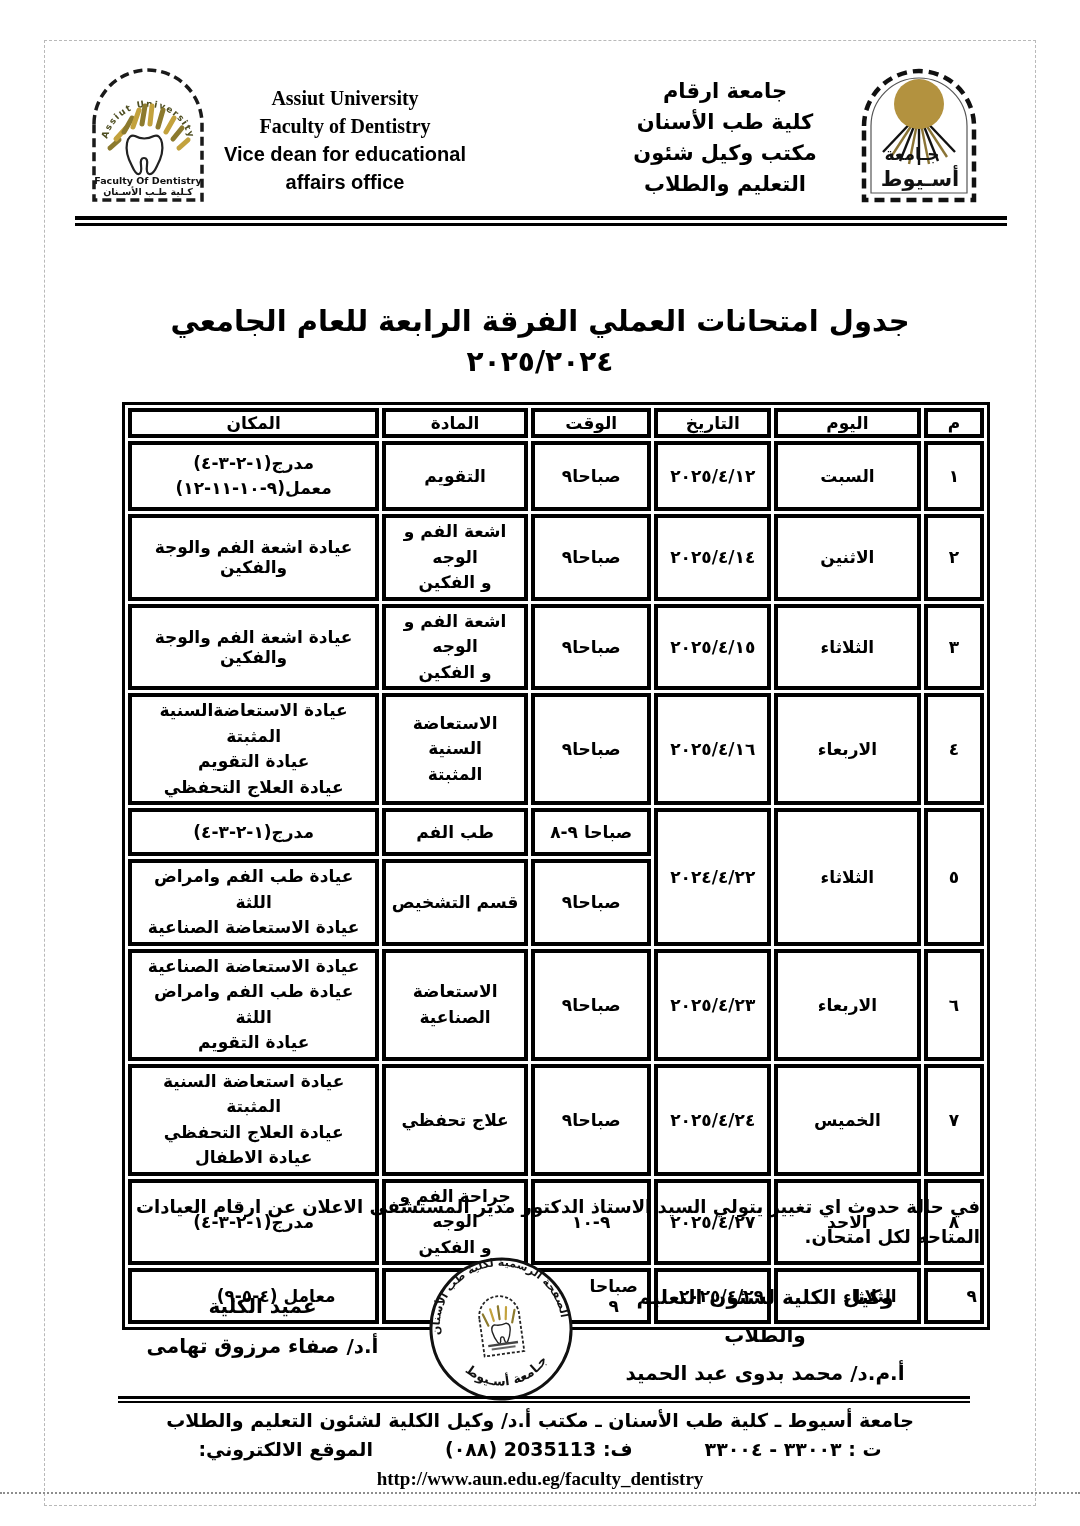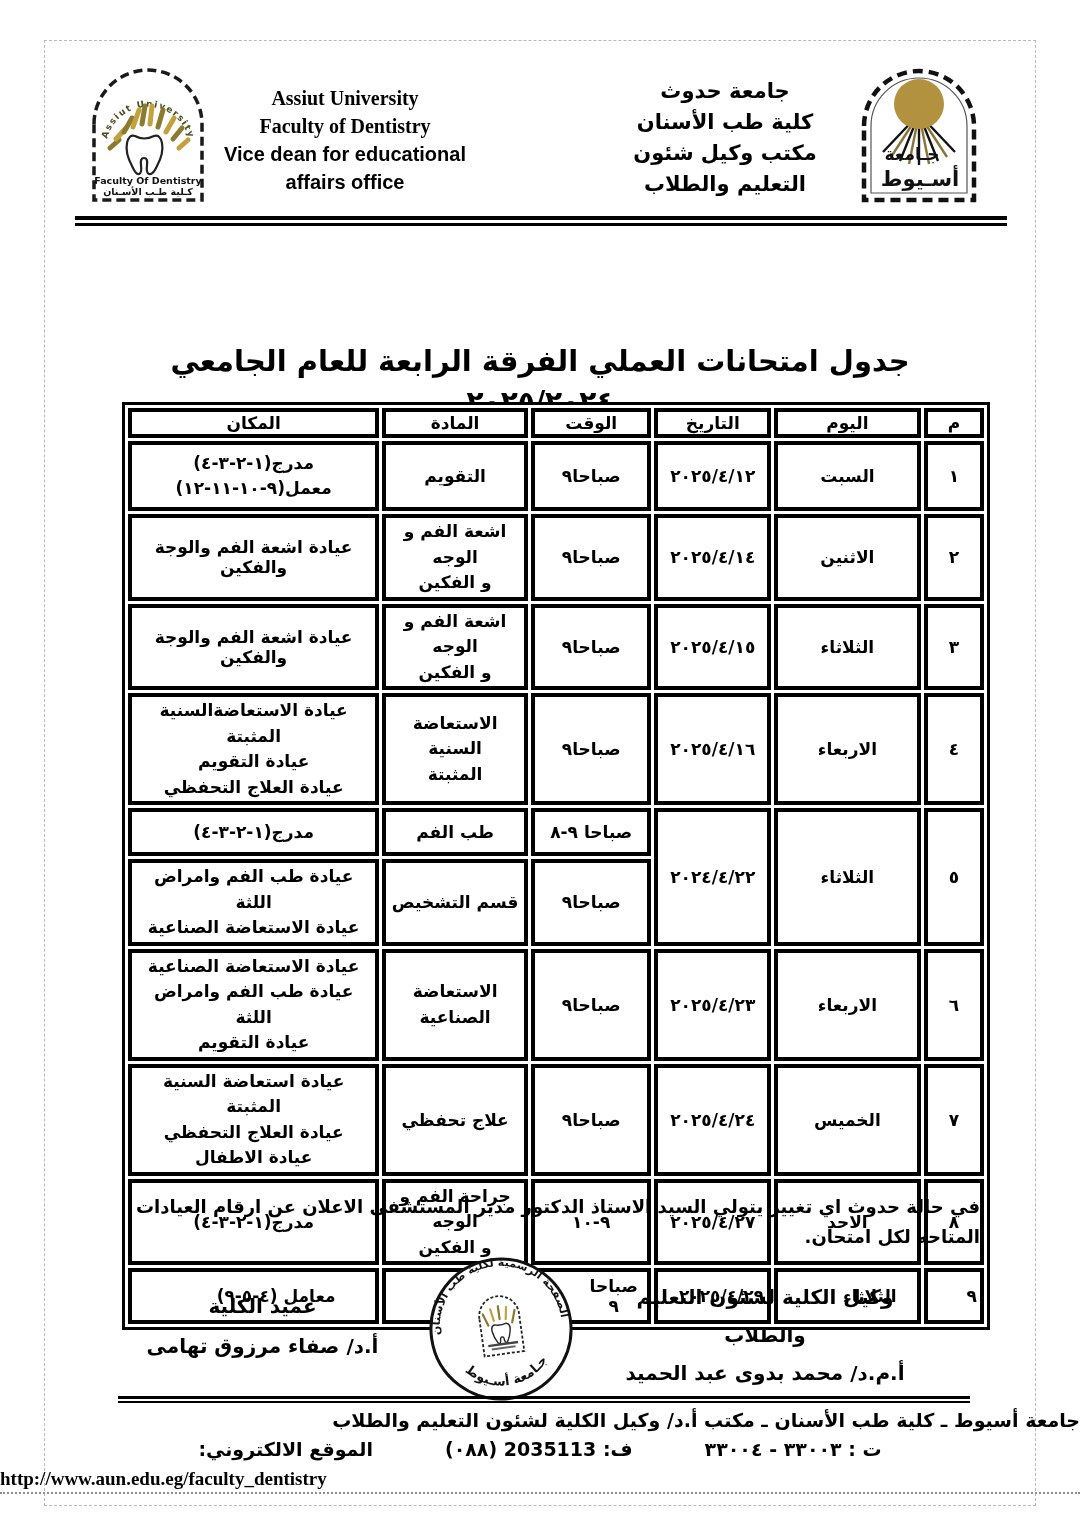--- a/index.html
+++ b/index.html
@@ -17,21 +17,21 @@
   .english-block .ln{font-size:20px;line-height:28px;}
   .serif{font-family:"Liberation Serif",serif;}
   .sans{font-family:"Liberation Sans",sans-serif;}
   .arabic-block{left:615px;top:76px;width:220px;text-align:center;font-weight:bold;font-size:21px;line-height:31px;}
   .rule-top{left:75px;top:216px;width:932px;}
   .rule-top .b1{height:4px;background:#000;}
   .rule-top .b2{height:3px;background:#000;margin-top:3px;}
 
   
   .doc-title{left:0;top:300px;width:100%;text-align:center;font-weight:bold;}
-  .doc-title .t1{font-size:29px;line-height:42px;margin-top:40px;}
+  .doc-title .t1{font-size:29px;line-height:42px;}
   .doc-title .t2{font-size:28px;line-height:40px;}
 
   
   table.exam{
     position:absolute;top:402px;right:90px;width:868px;table-layout:fixed;
     border-collapse:separate;border-spacing:3px;border:3px solid #000;background:#fff;
   }
   .exam th,.exam td{
     border:4px solid #000;box-sizing:border-box;text-align:center;vertical-align:middle;
     font-weight:bold;font-size:17px;padding:1px 3px;background:#fff;
@@ -51,21 +51,21 @@
   
   .sig{font-weight:bold;text-align:center;font-size:20px;}
   .sig-right{left:595px;top:1278px;width:340px;line-height:38px;}
   .sig-left{left:105px;top:1286px;width:315px;line-height:40px;}
   .stamp{left:423px;top:1254px;width:156px;height:150px;transform:rotate(-8deg);}
 
   
   .footer-rule{left:118px;top:1396px;width:852px;}
   .footer-rule .b1{height:3px;background:#000;}
   .footer-rule .b2{height:2px;background:#000;margin-top:2px;}
-  .footer-text{left:0;top:1406px;width:100%;font-weight:bold;font-size:19px;line-height:29px;}
+  .footer-text{left:0;top:1406px;width:100%;text-align:center;font-weight:bold;font-size:19px;line-height:29px;}
   .footer-line2{display:flex;justify-content:center;gap:72px;direction:rtl;}
   .footer-url{direction:ltr;font-family:"Liberation Serif",serif;font-size:19px;}
   .dotted-line{left:0;top:1492px;width:1080px;border-top:2px dotted #8d8d8d;height:0;}
 </style>
 </head>
 <body>
 
 <div class="page-frame"></div>
 
 <div class="abs logo-left">
@@ -94,21 +94,21 @@
 </div>
 
 <div class="abs english-block">
   <div class="ln serif">Assiut University</div>
   <div class="ln serif">Faculty of Dentistry</div>
   <div class="ln sans">Vice dean for educational</div>
   <div class="ln sans">affairs office</div>
 </div>
 
 <div class="abs arabic-block">
-  <div>جامعة حدوث</div>
+  <div>جامعة ارقام</div>
   <div>كلية طب الأسنان</div>
   <div>مكتب وكيل شئون</div>
   <div>التعليم والطلاب</div>
 </div>
 
 <div class="abs logo-right">
   <svg width="130" height="150" viewBox="0 0 130 150">
     <path d="M 10,70 A 55,55 0 0 1 120,70 L 120,144 L 10,144 Z" fill="#ffffff" stroke="#111" stroke-width="4.5" stroke-dasharray="10 6"></path>
     <path d="M 17,70 A 48,48 0 0 1 113,70 L 113,137 L 17,137 Z" fill="none" stroke="#555" stroke-width="1.2"></path>
     <g>

